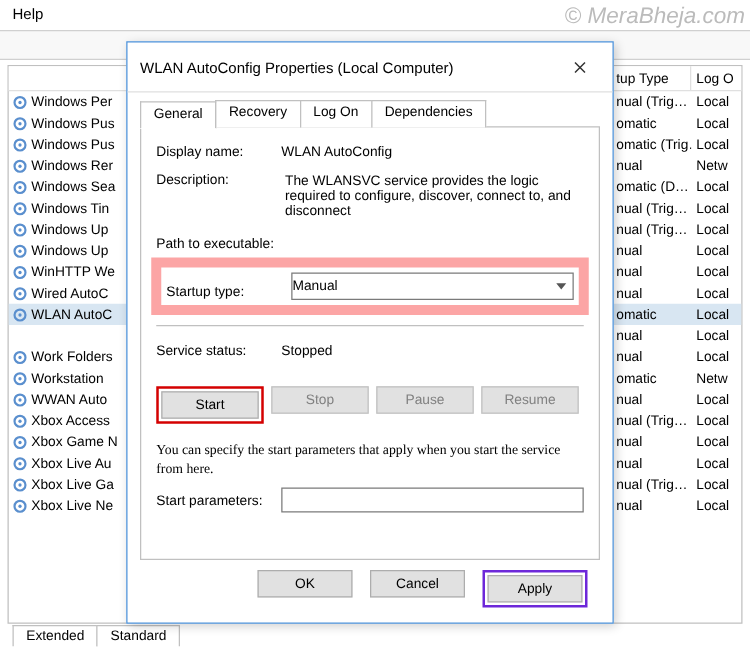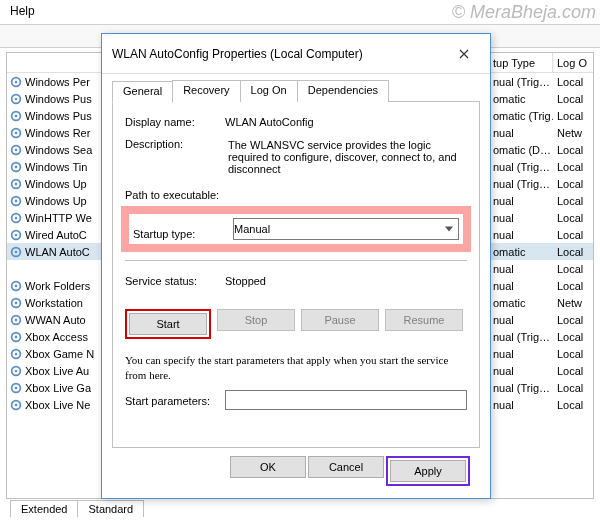--- a/index.html
+++ b/index.html
@@ -149,21 +149,21 @@
       font: inherit; padding:0;
     }
     .btn.enabled { background:#e1e1e1; }
     .btn.disabled { color:#808080; background:#e1e1e1; border-color:#c0c0c0;}
     .redbox { border:2px solid #d40000; padding:2px; display:inline-block; }
     .note { font-size:11px; line-height:1.3; margin-top:6px;font-family:Liberation Serif, serif;}
     .param-input {
       flex:1; height:20px; border:1px solid #7a7a7a; font:inherit; padding:0 4px;
     }
     .dlg-footer {
-      display:flex; justify-content:flex-end; gap:2px;
+      display:flex; justify-content:flex-end; gap:14px;
       padding: 8px 10px 2px 10px;
     }
     .dlg-footer .btn { width:76px; }
     .apply-red { border:2px solid #6d28d9; padding:2px; display:inline-block; }
     .watermark {
       position:absolute; right:4px; top:2px;
       color:#bbb; font-size:18px; font-style:italic;
       pointer-events:none;
     }
   </style>

